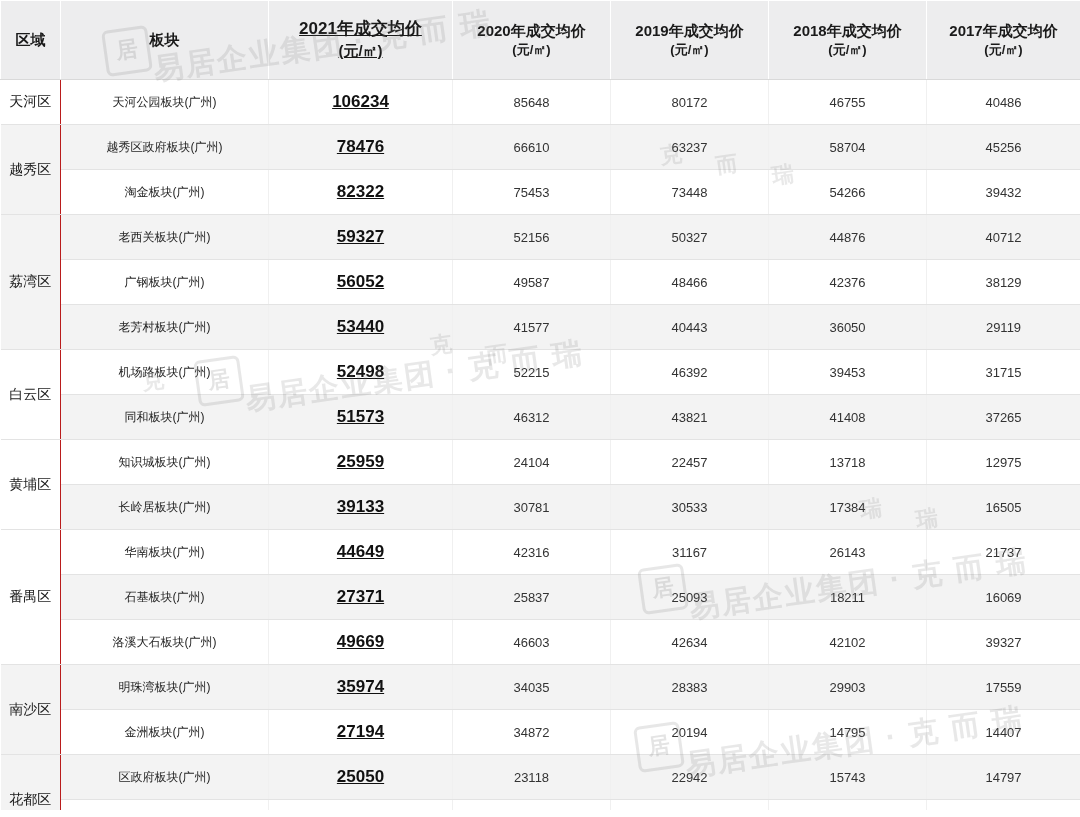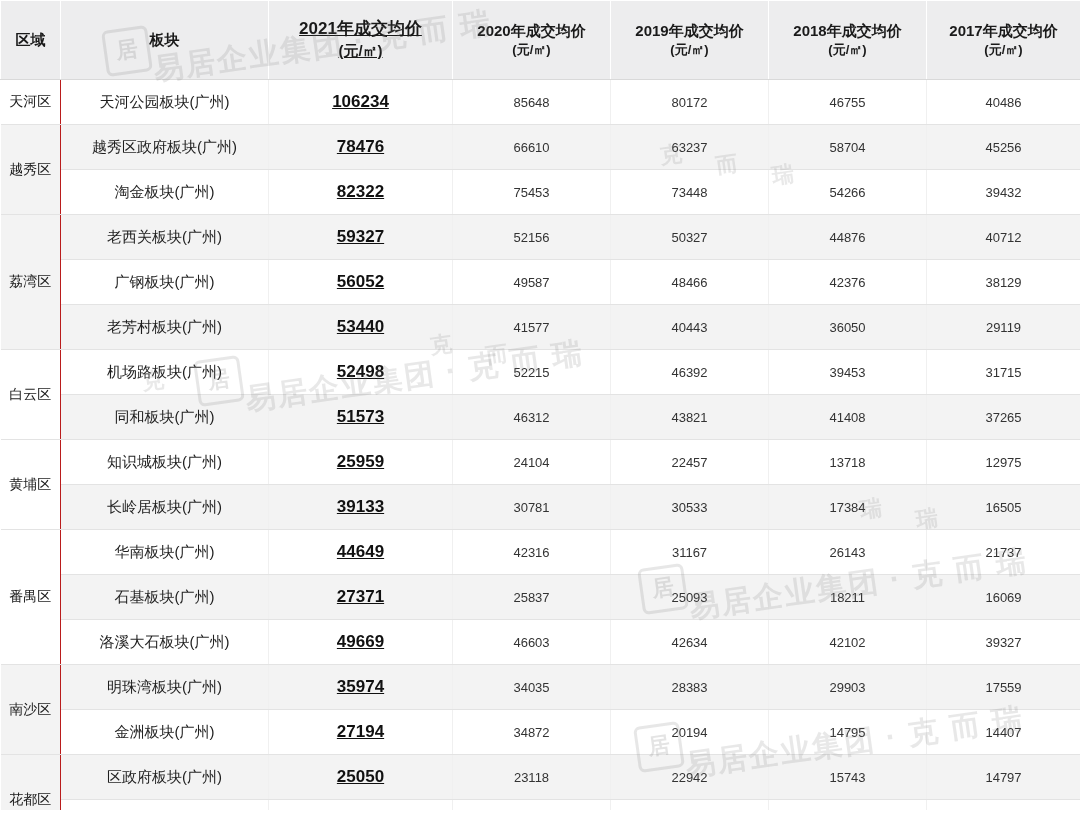--- a/index.html
+++ b/index.html
@@ -87,21 +87,21 @@
 
   td.region-cell {
     font-size: 14px;
     font-weight: normal;
     color: #1a1a1a;
     border-right: 1px solid #b91c1c;
     background: transparent;
   }
 
   td.block-cell {
-    font-size: 15px;
+    font-size: 12px;
     color: #1f1f1f;
     text-align: center;
   }
 
   td.val-2021 {
     font-size: 17px;
     font-weight: bold;
     color: #111;
     text-decoration: underline;
   }

